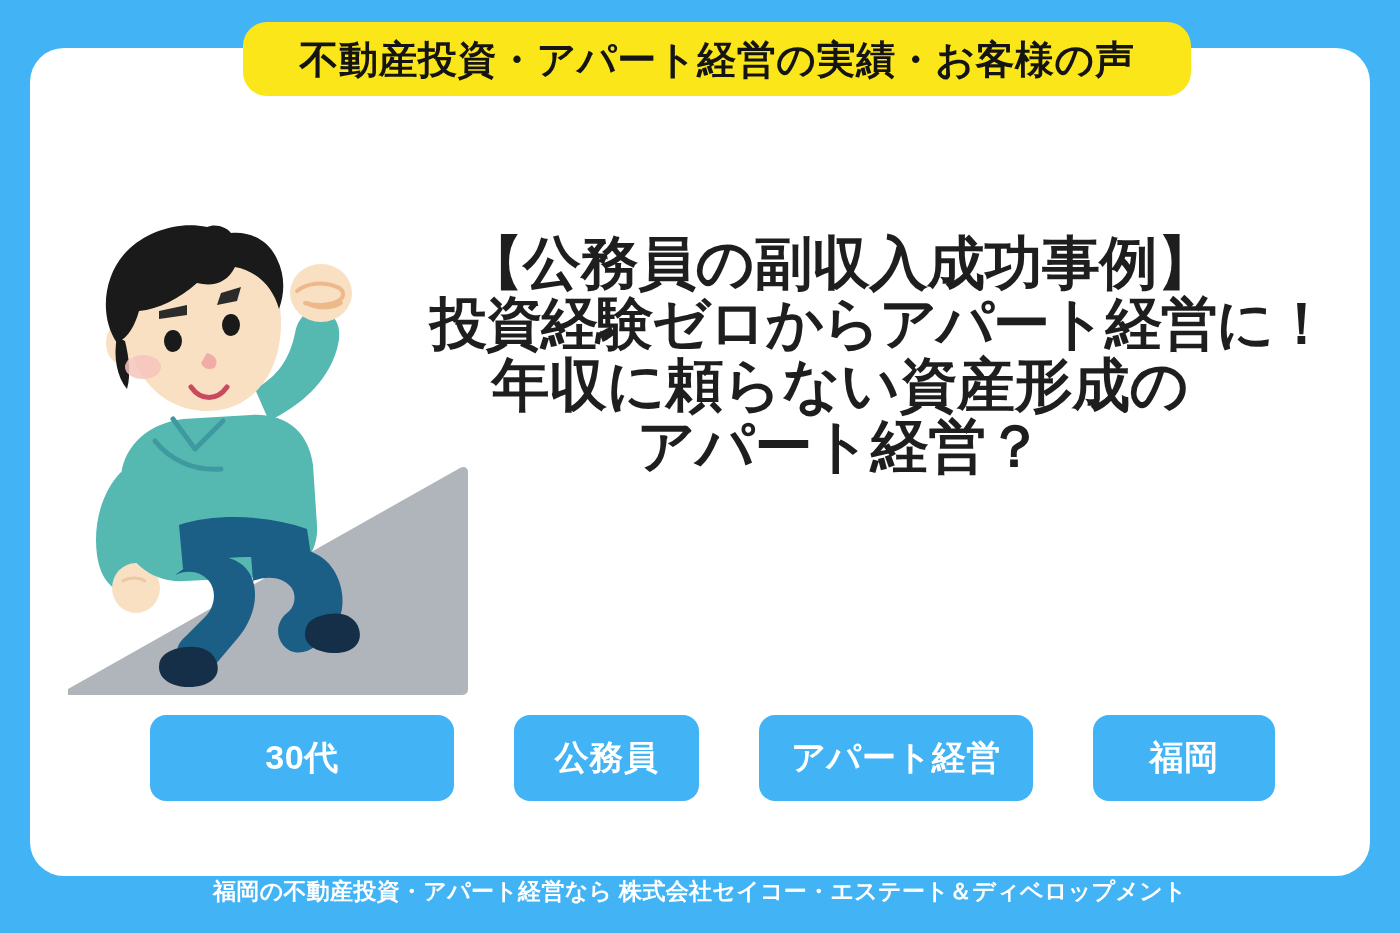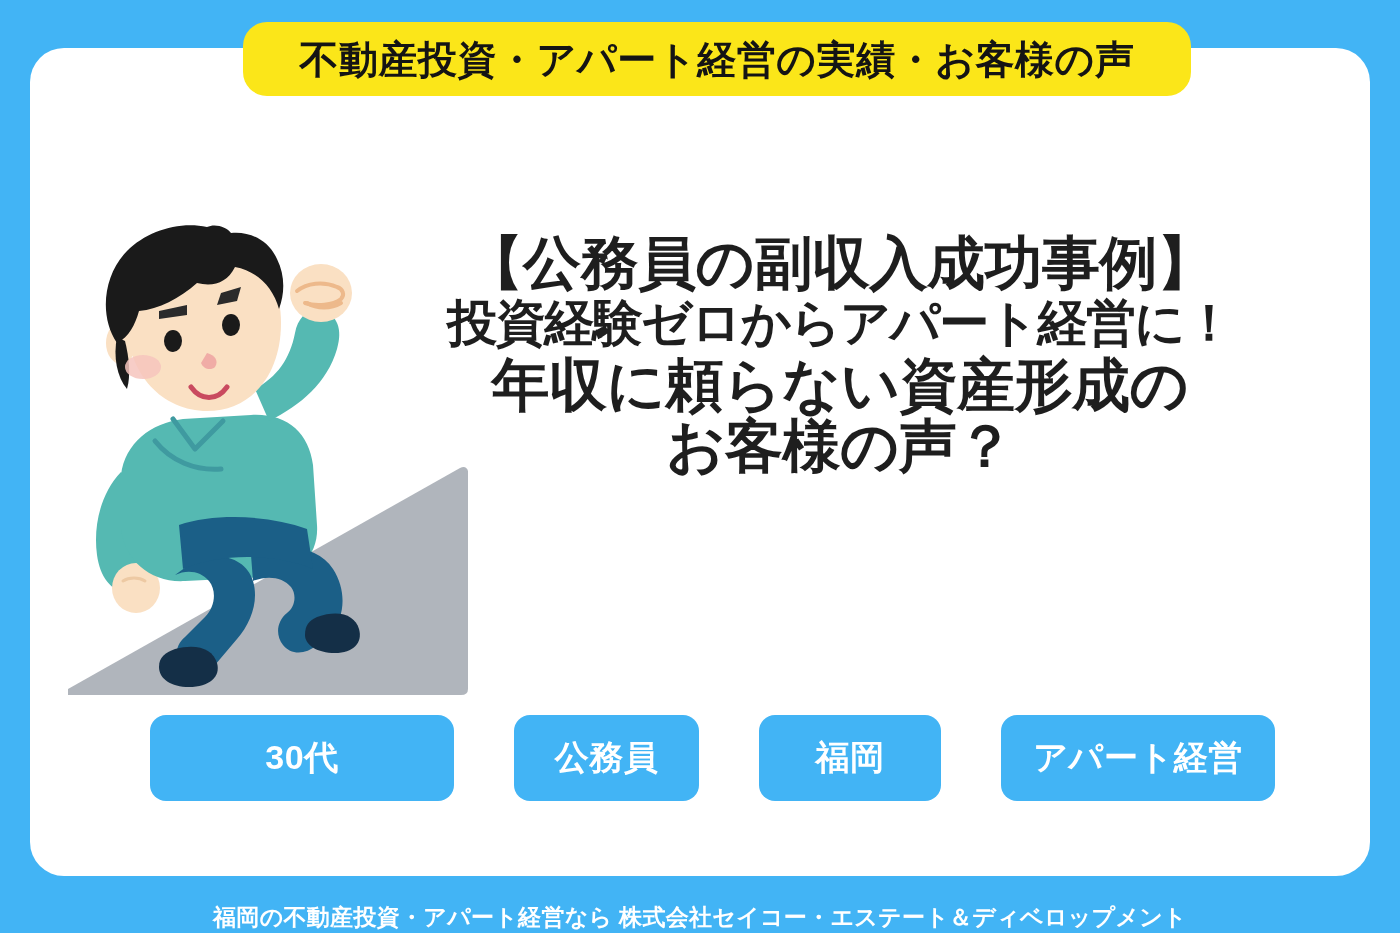--- a/index.html
+++ b/index.html
@@ -83,21 +83,21 @@
   }
   .title-line {
     color: #1e1e1e;
     font-size: 58px;
     font-weight: bold;
     line-height: 61px;
     letter-spacing: -0.5px;
     white-space: nowrap;
   }
   .title-line.line-2 {
-    font-size: 50px;
+    font-size: 57px;
     letter-spacing: -1.5px;
   }
 
   
   .tag-row {
     position: absolute;
     left: 150px;
     top: 714px;
     width: 1125px;
     height: 88px;
@@ -127,21 +127,21 @@
   .tag-3 { width: 182px; }
 
   
   .footer {
     position: absolute;
     left: 0;
     top: 876px;
     width: 1400px;
     height: 57px;
     display: flex;
-    align-items: flex-end;
+    align-items: flex-start;
     justify-content: center;
     z-index: 6;
   }
   .footer-text {
     color: #ffffff;
     font-size: 23px;
     font-weight: bold;
     letter-spacing: 0.3px;
     white-space: nowrap;
   }
@@ -255,35 +255,35 @@
         <path d="M262 392 C284 384 300 390 304 404 C308 418 298 428 280 428 C262 428 250 420 250 410 C250 400 254 396 262 392 Z" fill="#142f47"></path>
         <path d="M120 424 C142 418 158 424 162 438 C166 452 154 462 134 462 C116 462 104 454 104 442 C104 432 110 428 120 424 Z" fill="#142f47"></path>
       </g>
     </svg>
   </div>
 
   <div class="title-block">
     <div class="title-line line-1">【公務員の副収入成功事例】</div>
     <div class="title-line line-2">投資経験ゼロからアパート経営に！</div>
     <div class="title-line line-3">年収に頼らない資産形成の</div>
-    <div class="title-line line-4">お客様の声？</div>
+    <div class="title-line line-4">アパート経営？</div>
   </div>
 
   <div class="tag-row">
     <div class="tag tag-0">
       <span>30代</span>
     </div>
     <div class="tag tag-1">
       <span>公務員</span>
     </div>
+    <div class="tag tag-2">
+      <span>アパート経営</span>
+    </div>
     <div class="tag tag-3">
       <span>福岡</span>
     </div>
-    <div class="tag tag-2">
-      <span>アパート経営</span>
-    </div>
   </div>
 
   <div class="footer">
     <span class="footer-text">福岡の不動産投資・アパート経営なら 株式会社セイコー・エステート＆ディベロップメント</span>
   </div>
 
 </div>
 
 </body></html>

